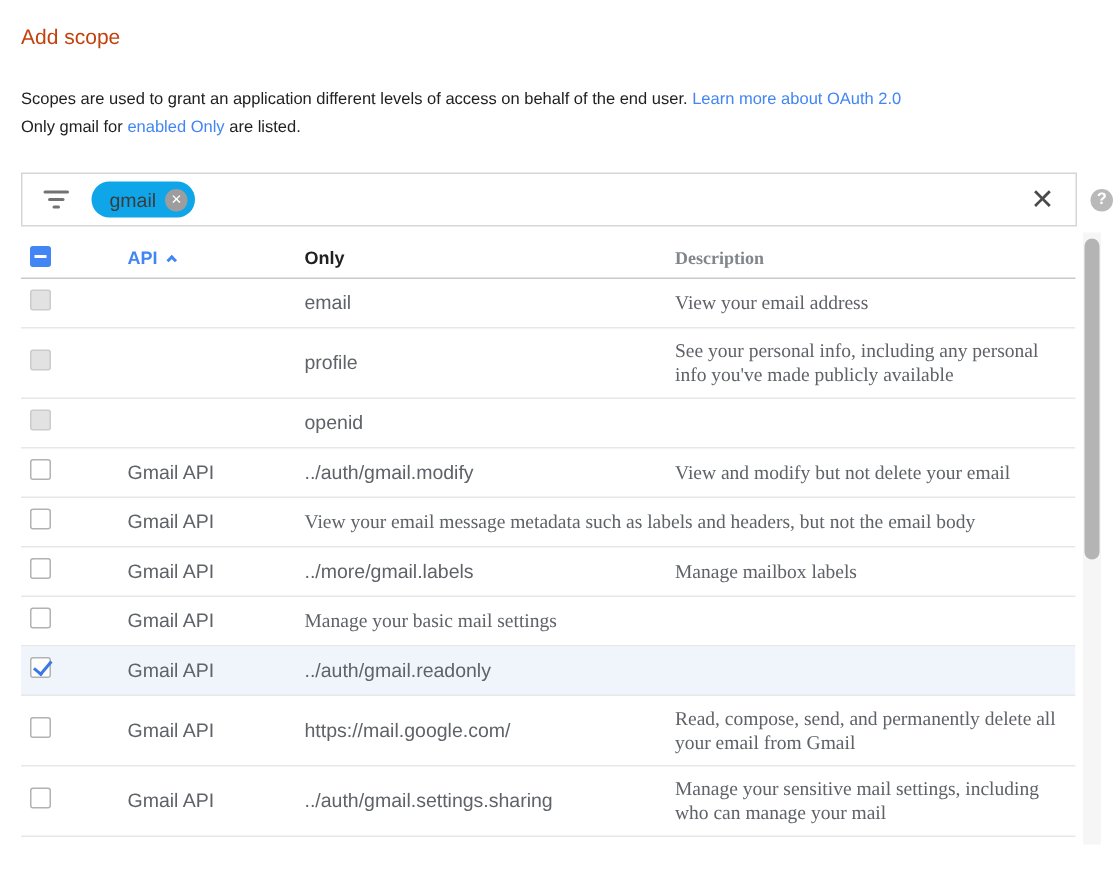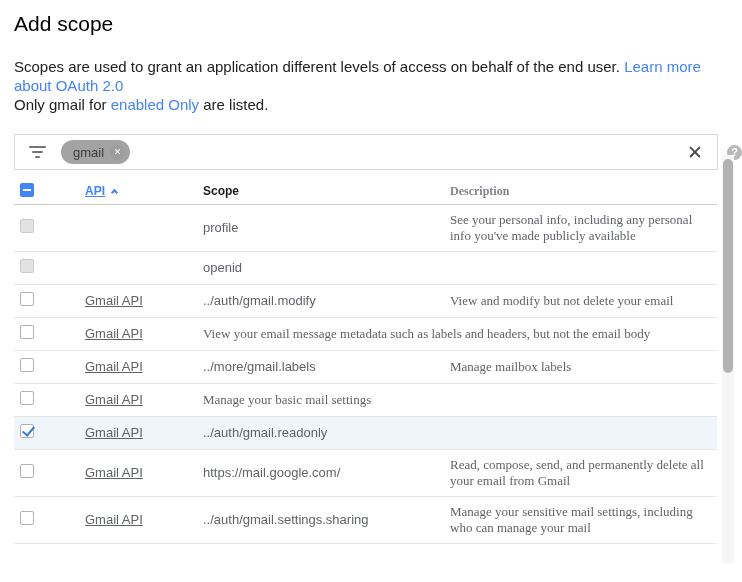--- a/index.html
+++ b/index.html
@@ -4,39 +4,39 @@
 <style>
   * { box-sizing: border-box; }
   html,body { margin:0; padding:0; }
   body {
     width:742px; height:582px; overflow:hidden; position:relative;
     background:#ffffff; color:#212121;
     font-family:"Liberation Sans", sans-serif;
   }
   .wrap { padding:12px 0 0 14px; }
 
-  h1.page-title { margin:0; font-size:21px; font-weight:400; color:#000000; line-height:24px; }
-
-  .intro { margin-top:21px; font-size:15px; line-height:19px; color:#212121; }
+  h1.page-title { margin:0; font-size:14px; font-weight:400; color:#c2410c; line-height:24px; }
+
+  .intro { margin-top:21px; font-size:11px; line-height:19px; color:#212121; }
   .intro a, .link { color:#4285f4; text-decoration:none; cursor:pointer; }
 
   
   .search-row { margin-top:20px; display:flex; align-items:center; width:728px; }
   .search-box {
     width:704px; height:36px; border:1px solid #d6d6d6; background:#fff;
     display:flex; align-items:center;
   }
   .filter-icon { margin-left:13px; width:18px; display:flex; flex-direction:column; align-items:center; }
   .filter-icon i { display:block; height:2px; background:#737373; margin:1.5px 0; border-radius:1px; }
   .filter-icon .b1 { width:17px; }
   .filter-icon .b2 { width:11px; }
   .filter-icon .b3 { width:5px; }
 
   .chip {
-    margin-left:15px; height:24px; background:#a3a3a3; border-radius:13px;
+    margin-left:15px; height:24px; background:#0ea5e9; border-radius:13px;
     display:flex; align-items:center; padding:0 5px 0 12px;
   }
   .chip-label { font-size:13px; color:#3c3c3c; }
   .chip-x {
     width:15px; height:15px; margin-left:6px; border-radius:50%;
     background:#9d9d9d; color:#fff; font-size:9px; line-height:15px;
     display:flex; align-items:center; justify-content:center; cursor:pointer;
   }
   .clear-x { margin-left:auto; margin-right:14px; color:#4a4a4a; font-size:19px; cursor:pointer; }
   .help-circle {
@@ -45,21 +45,21 @@
     display:flex; align-items:center; justify-content:center; cursor:pointer;
   }
 
   
   .scopes-table { margin-top:8px; width:703px; font-size:13px; color:#5f6368; }
   .thead {
     display:flex; align-items:center; height:27px;
     border-bottom:1px solid #c9c9c9; font-size:12px;
   }
   .col-check { flex:0 0 71px; padding-left:6px; }
-  .col-api   { flex:0 0 118px;text-decoration:underline; }
+  .col-api   { flex:0 0 118px; }
   .col-scope { flex:0 0 247px; }
   .col-desc  { flex:1 1 auto; padding-right:12px;font-family:Liberation Serif, serif; }
 
   .th-api { color:#4285f4; font-weight:bold; display:flex; align-items:center; cursor:pointer; }
   .sort-caret {
     display:inline-block; width:5px; height:5px; margin-left:7px; margin-top:3px;
     border-left:2px solid #4285f4; border-top:2px solid #4285f4; transform:rotate(45deg);
   }
   .th-scope { color:#212121; font-weight:bold; cursor:pointer; }
   .th-desc  { color:#80868b; font-weight:bold; cursor:pointer; }
@@ -125,24 +125,30 @@
 
   <div class="scopes-table">
     <div class="thead">
       <div class="col-check">
         <span class="cb indeterminate"></span>
       </div>
       <div class="col-api th-api">
         <span>API</span>
         <span class="sort-caret"></span>
       </div>
-      <div class="col-scope th-scope">Scope</div>
+      <div class="col-scope th-scope">Only</div>
       <div class="col-desc th-desc">Description</div>
     </div>
     <div class="tbody" id="tbody">
+        <div class="trow">
+          <div class="col-check"><span class="cb disabled"></span></div>
+          <div class="col-api"></div>
+          <div class="col-scope">email</div>
+          <div class="col-desc">View your email address</div>
+        </div>
         <div class="trow">
           <div class="col-check"><span class="cb disabled"></span></div>
           <div class="col-api"></div>
           <div class="col-scope">profile</div>
           <div class="col-desc">See your personal info, including any personal info you've made publicly available</div>
         </div>
         <div class="trow">
           <div class="col-check"><span class="cb disabled"></span></div>
           <div class="col-api"></div>
           <div class="col-scope">openid</div>

